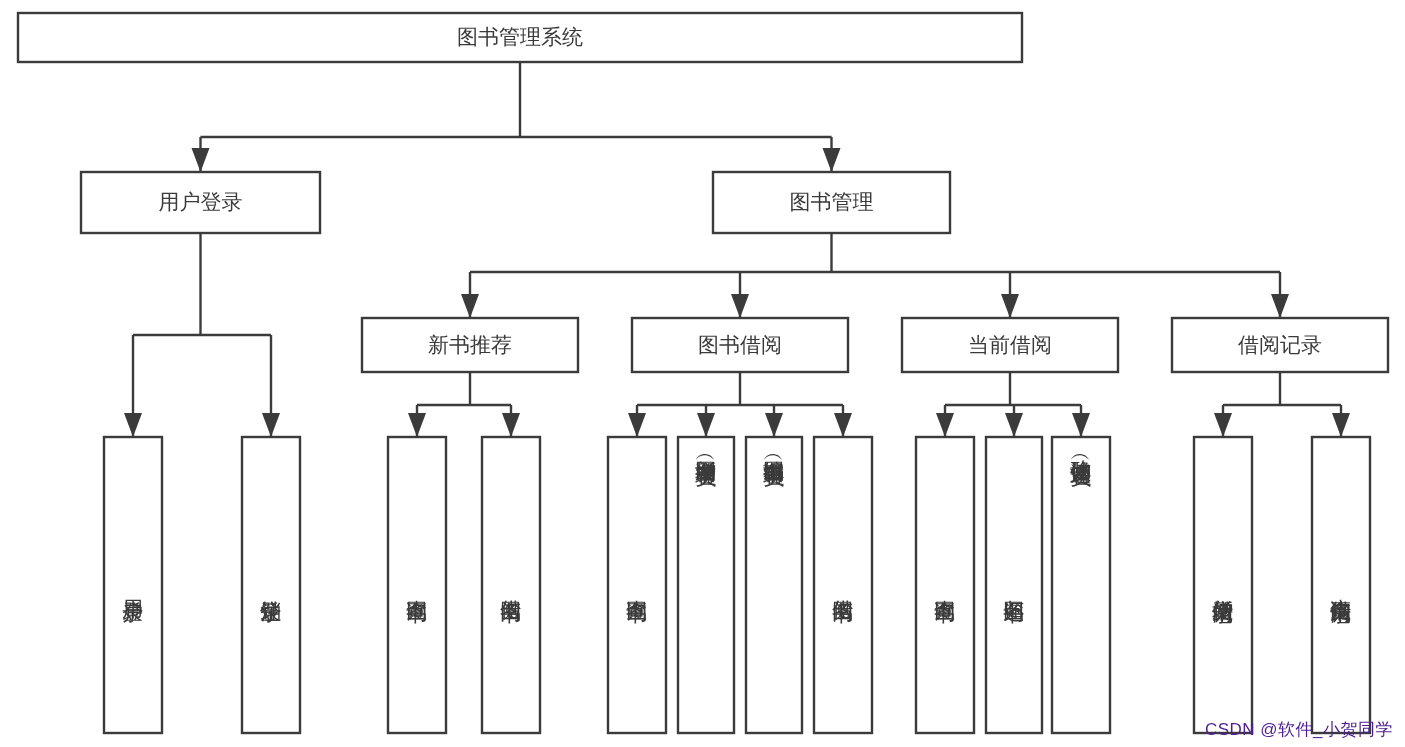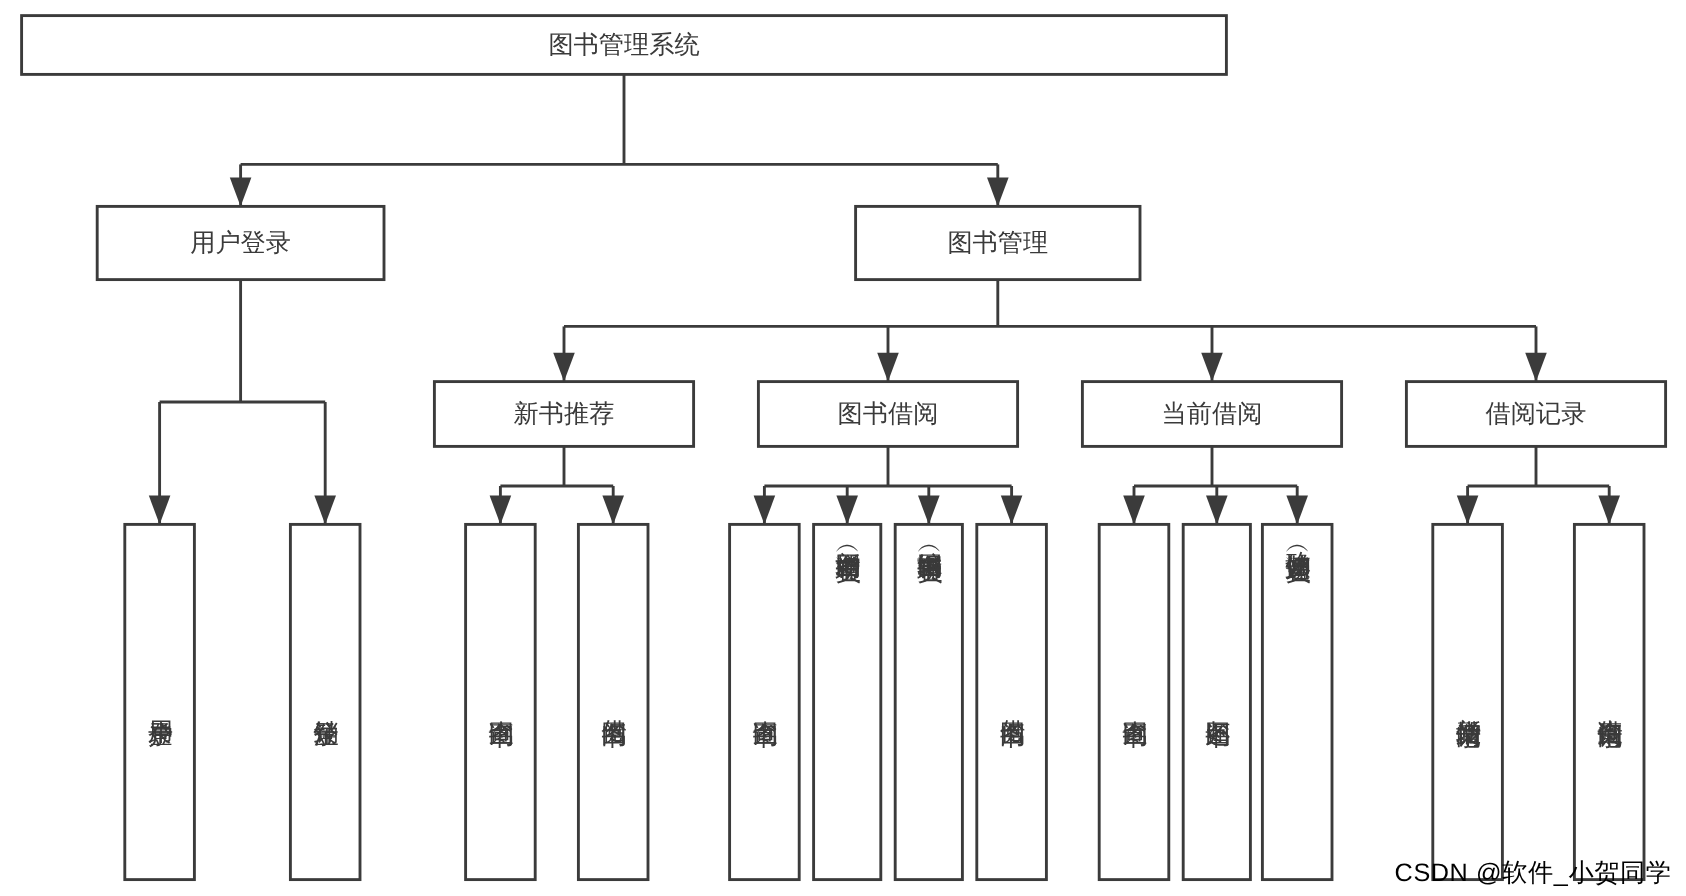--- a/index.html
+++ b/index.html
@@ -22,21 +22,21 @@
     font-family:"Liberation Sans","DejaVu Sans",sans-serif;
     font-size:21px;line-height:1.03;color:#3a3a3a;
     writing-mode:vertical-rl;text-orientation:upright;
     white-space:nowrap;letter-spacing:1px;
     text-align:center;
     pointer-events:none;
   }
   #watermark{
     position:absolute;right:12px;bottom:6px;
     font-family:"Liberation Sans","DejaVu Sans",sans-serif;
-    font-size:21px;color:#000000;white-space:nowrap;
+    font-size:17px;color:#4c1d95;white-space:nowrap;
     letter-spacing:0.5px;
   }
 </style>
 </head>
 <body>
 
 <div id="stage">
   <svg id="diagram" viewBox="0 0 1405 747">
     <g id="edges-layer">
         <line class="edge-line" x1="520" y1="62" x2="520" y2="137"></line>

